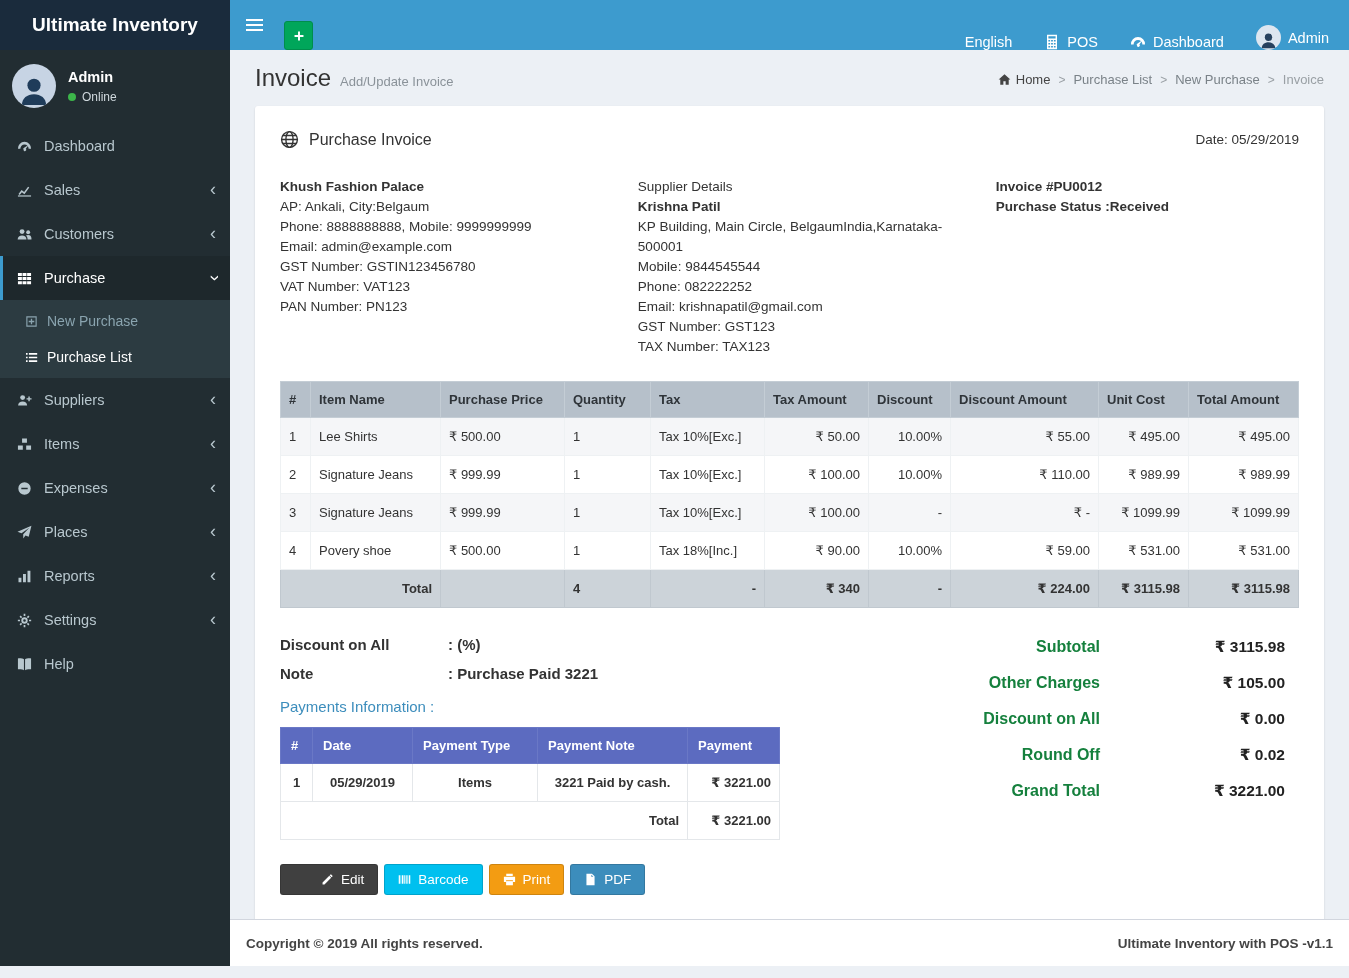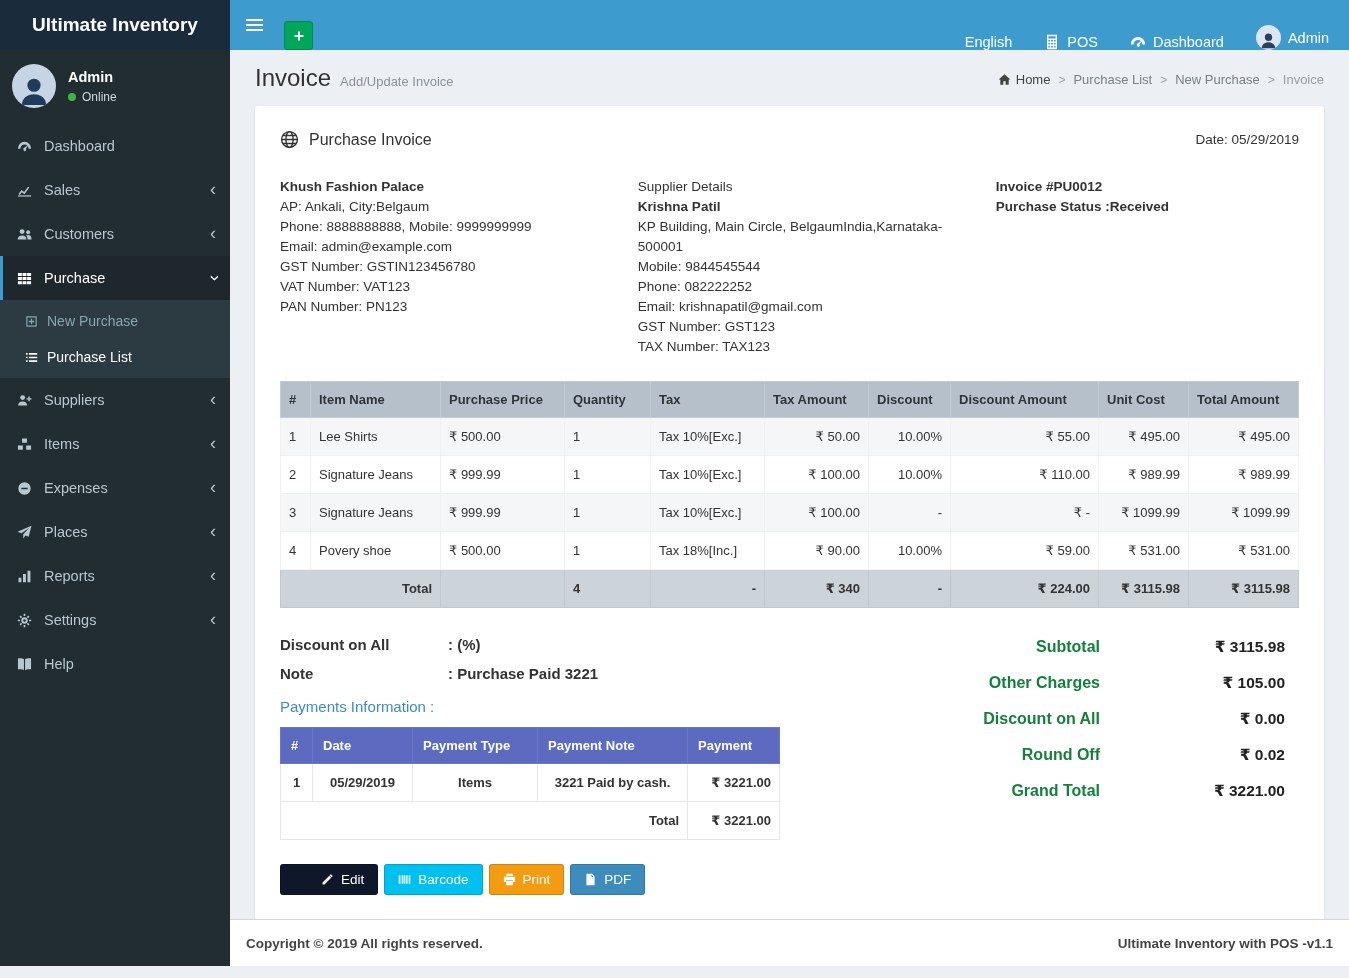--- a/index.html
+++ b/index.html
@@ -498,21 +498,21 @@
               </tbody>
               <tfoot>
                 <tr>
                   <td colspan="4" class="pt-label">Total</td>
                   <td class="pay">₹ 3221.00</td>
                 </tr>
               </tfoot>
             </table>
 
             <div class="actions">
-              <button class="btn" style="background-color: #0f172a; padding-left: 40px;">
+              <button class="btn" style="background-color: #404040; padding-left: 40px;">
                 <span style="display:flex;">
                     <svg viewBox="0 0 16 16">
                       <path d="M1.9 11.7V14h2.4l8.2-8.2-2.3-2.4zM14.1 4.4c.2-.3.2-.7 0-1L12.6 1.9c-.3-.2-.7-.2-1 0l-1 1 2.4 2.4z"></path>
                     </svg>
                   </span>
                 <span>Edit</span>
               </button>
               <button class="btn" style="background-color: rgb(0, 192, 239);">
                 <span style="display:flex;">
                     <svg viewBox="0 0 16 16">

